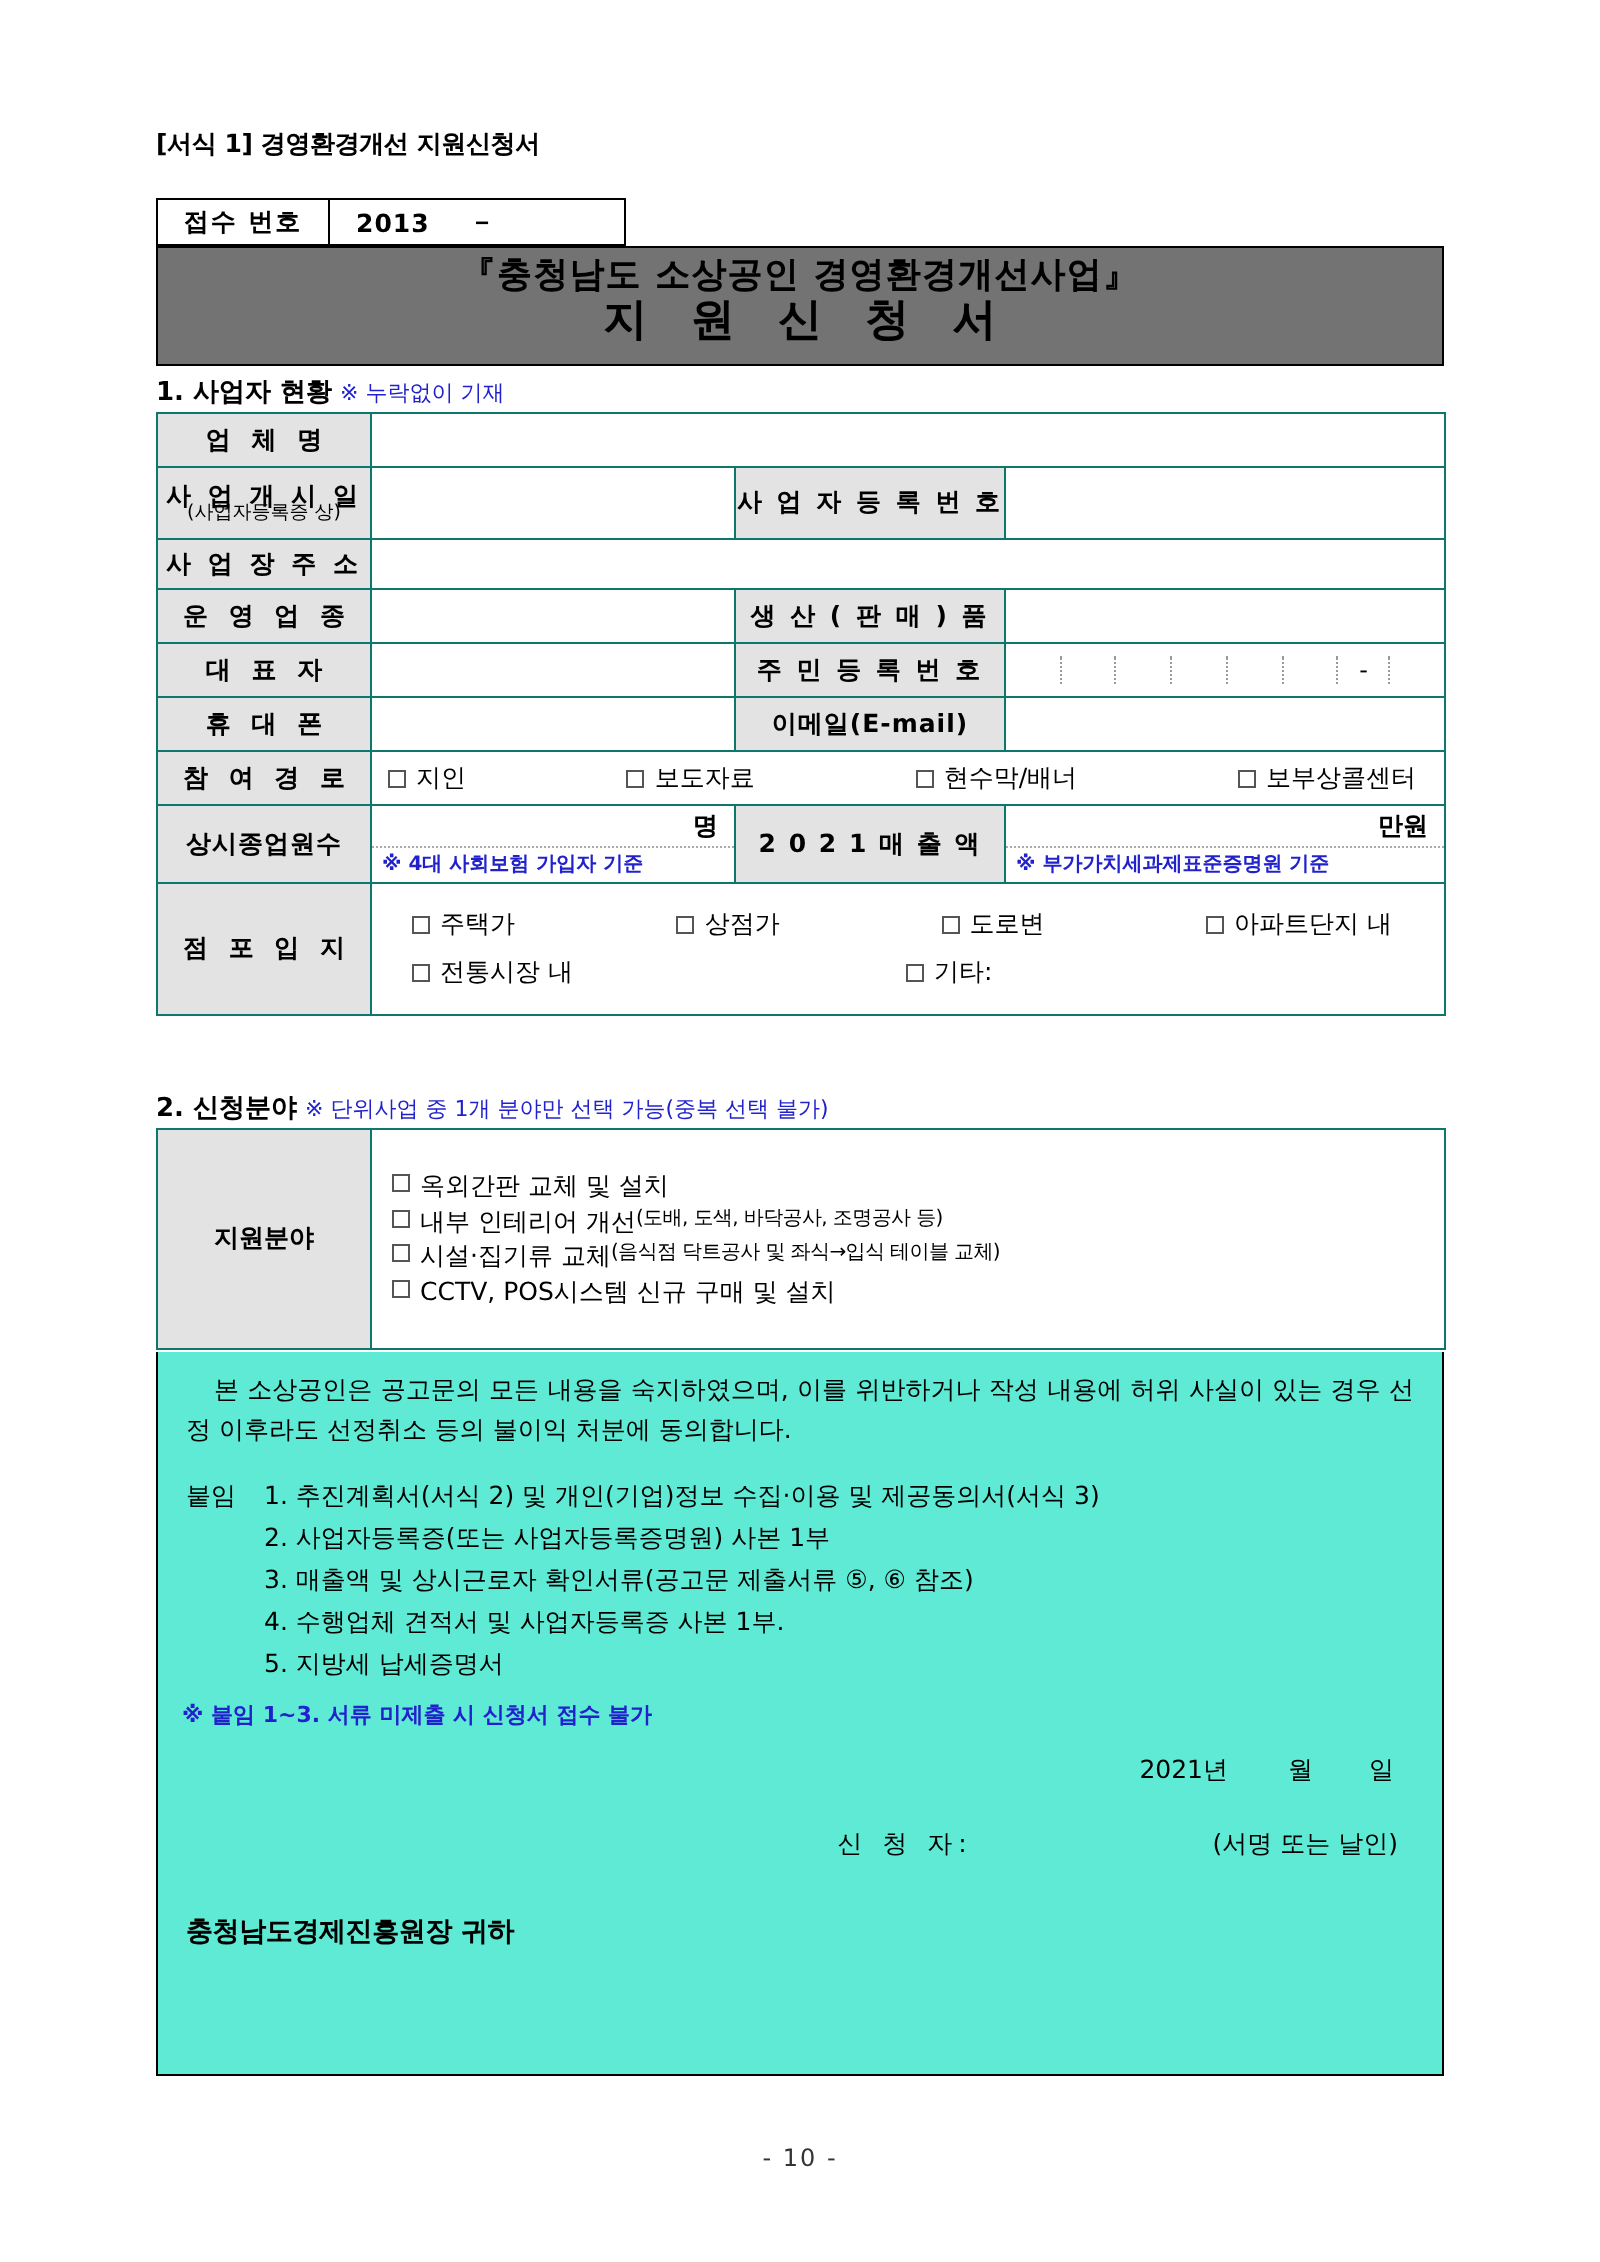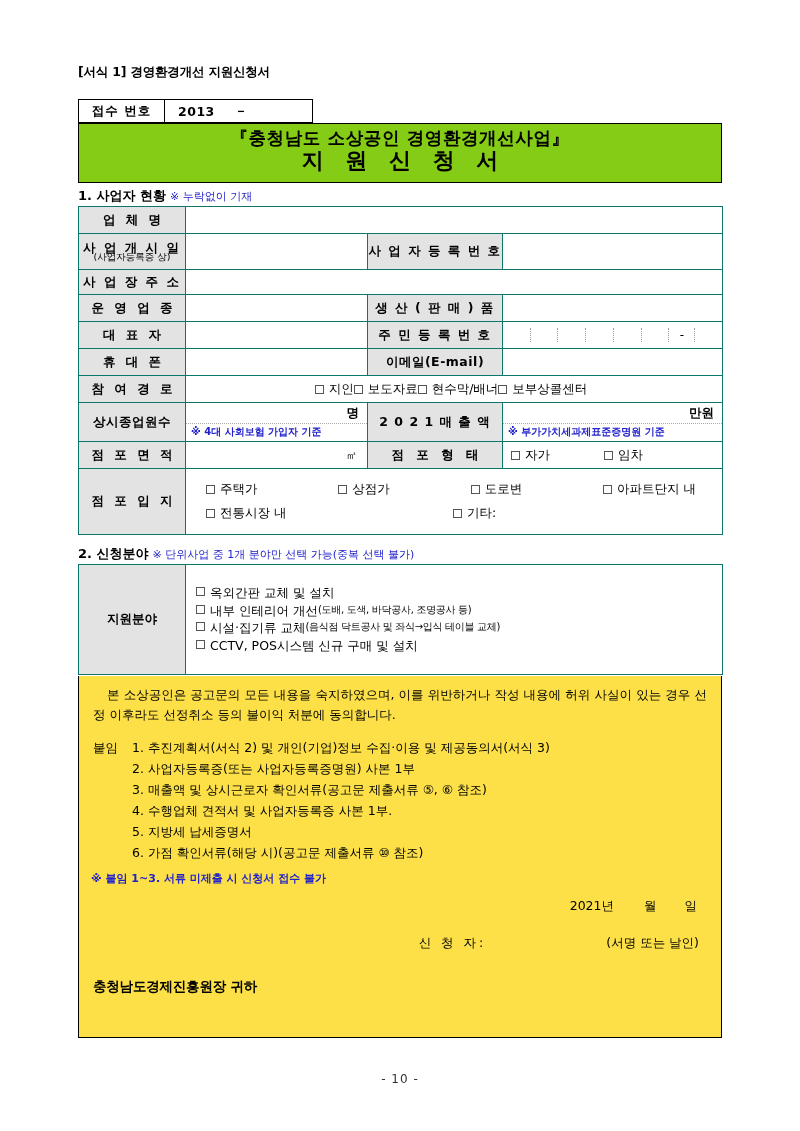--- a/index.html
+++ b/index.html
@@ -84,21 +84,21 @@
   .receipt-dash { margin-left: 20px; }
 
   
   .title-box {
     position: absolute;
     left: 78px;
     top: 123px;
     width: 644px;
     height: 60px;
     border: 1.6px solid #000;
-    background: #84cc16;
+    background: #737373;
     box-sizing: border-box;
     text-align: center;
   }
   .title-line1 {
     font-size: 17.5px;
     font-weight: bold;
     letter-spacing: 0.6px;
     margin-top: 5px;
     line-height: 1.05;
   }
@@ -291,21 +291,21 @@
 
   .bottom-box {
     position: absolute;
     left: 78px;
     top: 676px;
     width: 644px;
     height: 362px;
     border: 1.7px solid #000;
     border-top: none;
     box-sizing: border-box;
-    background: #fde047;
+    background: #5eead4;
   }
 
   .page-num {
     position: absolute;
     left: 0;
     top: 1072px;
     width: 800px;
     text-align: center;
     font-size: 12px;
     color: #333;
@@ -393,21 +393,21 @@
       <tr>
         <td class="hd" style="height:27px">휴  대  폰</td>
         <td></td>
         <td class="hd hd-tight">이메일(E-mail)</td>
         <td></td>
       </tr>
 
       <tr>
         <td class="hd" style="height:27px">참  여  경  로</td>
         <td colspan="3" style="padding:0">
-          <div class="chk-row" style="justify-content:center;padding-right:14px">
+          <div class="chk-row" style="justify-content:space-between;padding-right:14px">
             <span class="chk-item">
                 <span class="cbx"></span>
                 <span>지인</span>
               </span>
             <span class="chk-item">
                 <span class="cbx"></span>
                 <span>보도자료</span>
               </span>
             <span class="chk-item">
                 <span class="cbx"></span>
@@ -435,39 +435,20 @@
         <td style="padding:0">
           <div class="split-cell">
             <div class="split-top">만원</div>
             <div class="split-bot">
               <span class="blue-note">※ 부가가치세과제표준증명원 기준</span>
             </div>
           </div>
         </td>
       </tr>
 
-      <tr>
-        <td class="hd" style="height:27px">점  포  면  적</td>
-        <td style="text-align:right;padding:0 10px 0 0 !important;font-size:11px">
-          <span>㎡</span>
-        </td>
-        <td class="hd hd-tight" style="letter-spacing:4px;padding-left:4px !important">점   포   형   태</td>
-        <td style="padding:0">
-          <div class="chk-row">
-            <span class="chk-item" style="margin-right:54px">
-                <span class="cbx"></span>
-                <span>자가</span>
-              </span>
-            <span class="chk-item">
-                <span class="cbx"></span>
-                <span>임차</span>
-              </span>
-          </div>
-        </td>
-      </tr>
 
       <tr>
         <td class="hd" style="height:48px">점  포  입  지</td>
         <td colspan="3" style="padding:12px">
           <div style="display:flex;flex-direction:column;justify-content:center;height:100%;padding:0 14px 0 8px">
             <div style="display:flex;justify-content:space-between;margin-bottom:7px">
               <span class="chk-item">
                   <span class="cbx"></span>
                   <span>주택가</span>
                 </span>
@@ -546,21 +527,20 @@
 
     <div class="attach-block">
       <div class="attach-first">
         <span class="attach-kw">붙임</span>
         <span class="attach-items">
           <div class="attach-li">1. 추진계획서(서식 2) 및 개인(기업)정보 수집·이용 및 제공동의서(서식 3)</div>
           <div class="attach-li">2. 사업자등록증(또는 사업자등록증명원) 사본 1부</div>
           <div class="attach-li">3. 매출액 및 상시근로자 확인서류(공고문 제출서류 ⑤, ⑥ 참조)</div>
           <div class="attach-li">4. 수행업체 견적서 및 사업자등록증 사본 1부.</div>
           <div class="attach-li">5. 지방세 납세증명서</div>
-          <div class="attach-li">6. 가점 확인서류(해당 시)(공고문 제출서류 ⑩ 참조)</div>
         </span>
       </div>
     </div>
 
     <div class="attach-warn">
       <span class="blue-note" style="font-size:11px">※ 붙임 1~3. 서류 미제출 시 신청서 접수 불가</span>
     </div>
 
     <div class="date-line">
       <span>2021년</span><span class="sp1">월</span><span class="sp2">일</span>

